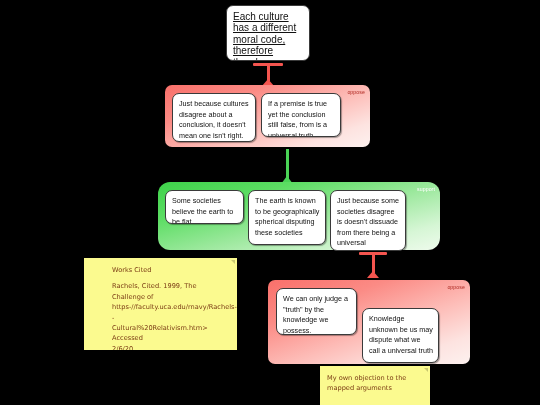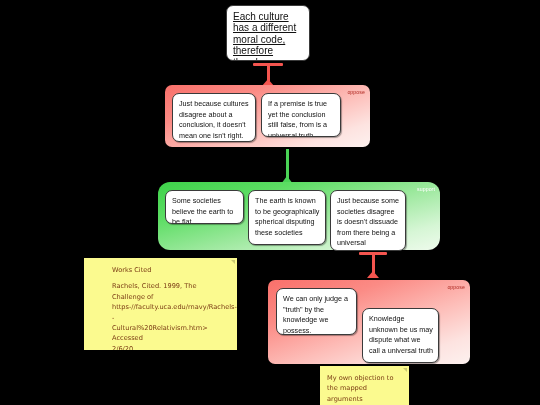--- a/index.html
+++ b/index.html
@@ -188,16 +188,16 @@
   <div class="fold"></div>
   <p>Works Cited</p>
   <span class="blank"></span>
   <p>Rachels, Cited. 1999, The Challenge of</p>
   <p>https-//faculty.uca.edu/rnavy/Rachels-</p>
   <p>-</p>
   <p>Cultural%20Relativism.htm&gt; Accessed</p>
   <p>2/6/20</p>
 </div>
 
-<div class="abs note" style="left:320px; top:366px; width:89px; height:39px;">
+<div class="abs note" style="left:320px; top:366px; width:110px; height:39px;">
   <div class="fold"></div>
   <p>My own objection to the mapped arguments</p>
 </div>
 
 </body></html>

